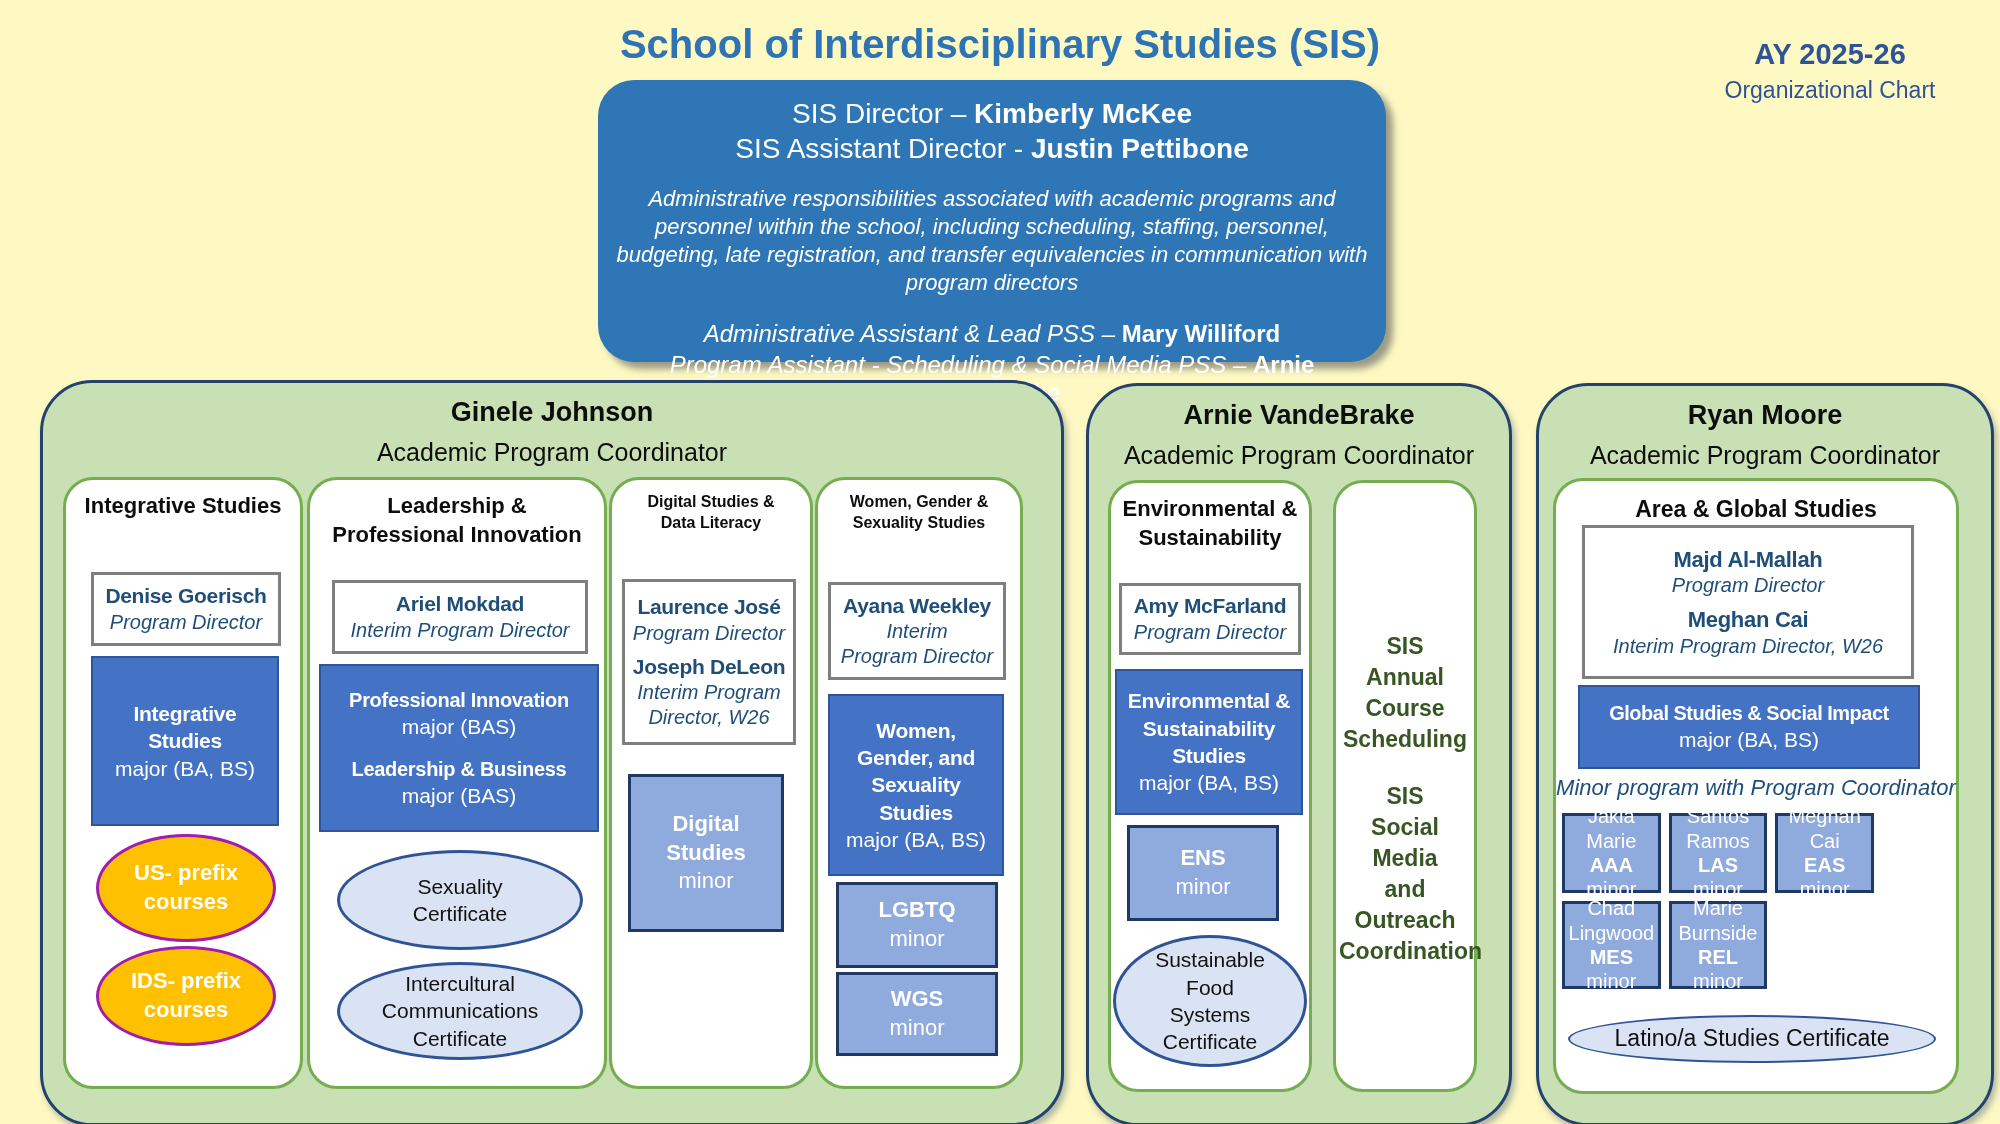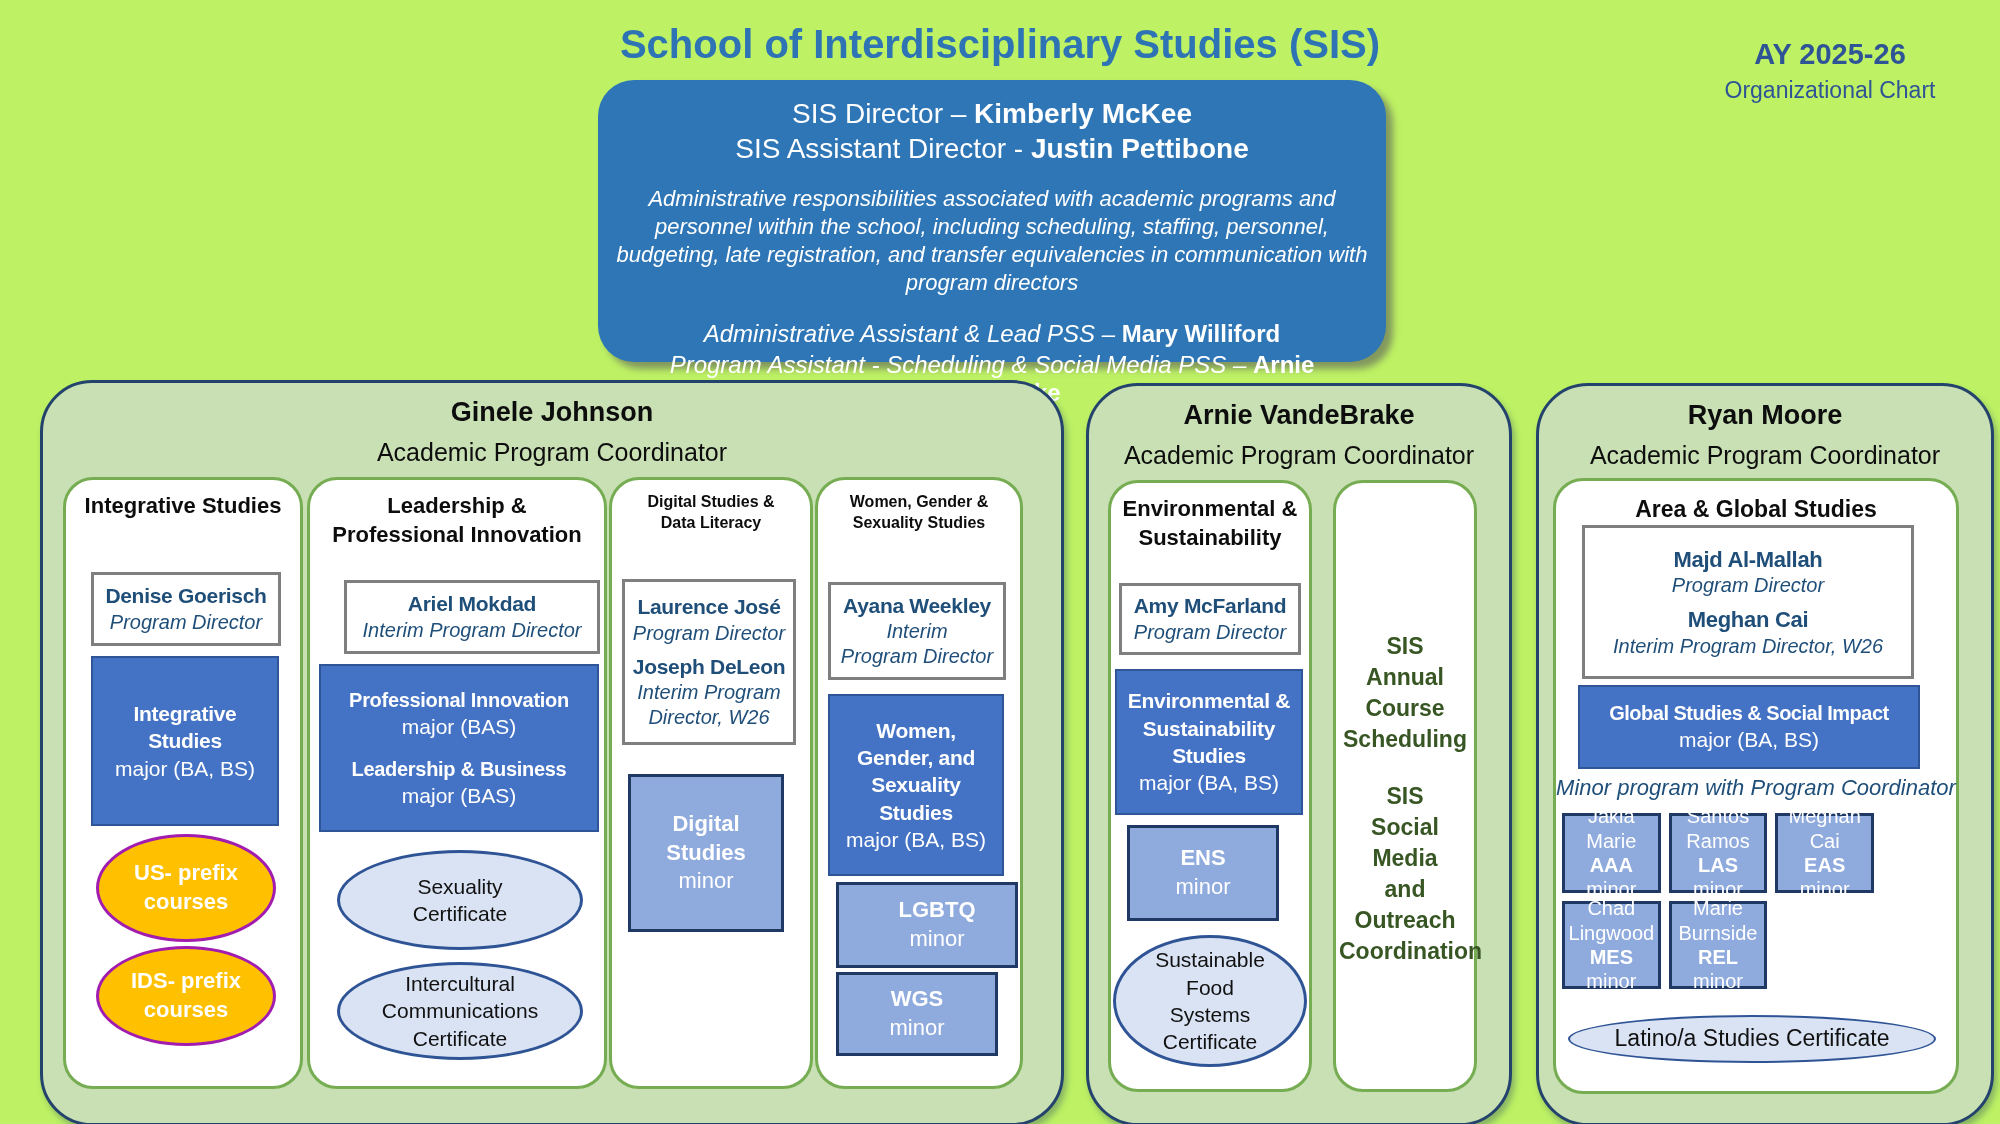--- a/index.html
+++ b/index.html
@@ -1,16 +1,16 @@
 <!DOCTYPE html>
 <html><head>
 <meta charset="utf-8">
 <style>
   html,body{margin:0;padding:0;background:#fff;}
-  #canvas{position:relative;width:2000px;height:1124px;background:#bef264;
+  #canvas{position:relative;width:2000px;height:1124px;background:#fef9c3;
           font-family:"Liberation Sans",sans-serif;color:#111;overflow:hidden;}
   .pre{white-space:pre-line;}
   .b{font-weight:bold;}
 
   
   .title{position:absolute;left:460px;top:22px;width:1080px;text-align:center;
          font-size:40px;font-weight:bold;color:#2E74B5;}
   .ay{position:absolute;left:1680px;top:38px;width:300px;text-align:center;color:#2F5496;}
   .ay .l1{font-size:29px;font-weight:bold;}
   .ay .l2{font-size:23px;margin-top:6px;}
@@ -78,32 +78,32 @@
   .cert{position:absolute;background:#DAE3F3;border:3px solid #2F5496;border-radius:50%;
         color:#111;font-size:21px;line-height:1.3;text-align:center;
         display:flex;align-items:center;justify-content:center;}
 
   
   #int-pd{left:25px;top:92px;width:184px;height:68px;}
   #int-major{left:25px;top:176px;width:184px;height:166px;}
   #int-e1{left:30px;top:354px;width:174px;height:102px;}
   #int-e2{left:30px;top:466px;width:174px;height:94px;}
   
-  #lead-pd{left:22px;top:100px;width:250px;height:68px;margin-left:12px;}
+  #lead-pd{left:22px;top:100px;width:250px;height:68px;}
   #lead-major{left:9px;top:184px;width:276px;height:164px;}
   #lead-major .t{font-size:20px;}
   #lead-e1{left:27px;top:370px;width:240px;height:94px;}
   #lead-e2{left:27px;top:482px;width:240px;height:92px;}
   
   #dig-pd{left:10px;top:99px;width:168px;height:160px;}
   #dig-minor{left:16px;top:294px;width:150px;height:152px;}
   
   #wgs-pd{left:10px;top:102px;width:172px;height:92px;}
   #wgs-major{left:10px;top:214px;width:172px;height:178px;}
-  #wgs-m1{left:18px;top:402px;width:156px;height:80px;padding-left:20px;}
+  #wgs-m1{left:18px;top:402px;width:156px;height:80px;}
   #wgs-m2{left:18px;top:492px;width:156px;height:78px;}
   
   #env-pd{left:8px;top:100px;width:176px;height:66px;}
   #env-major{left:4px;top:186px;width:184px;height:142px;}
   #env-minor{left:16px;top:342px;width:146px;height:90px;}
   #env-cert{left:2px;top:452px;width:188px;height:126px;}
   
   .sis-inner{margin:148px auto 0;width:132px;text-align:center;color:#375623;
              font-size:23px;line-height:1.35;}
   .duty .t{font-weight:bold;}

